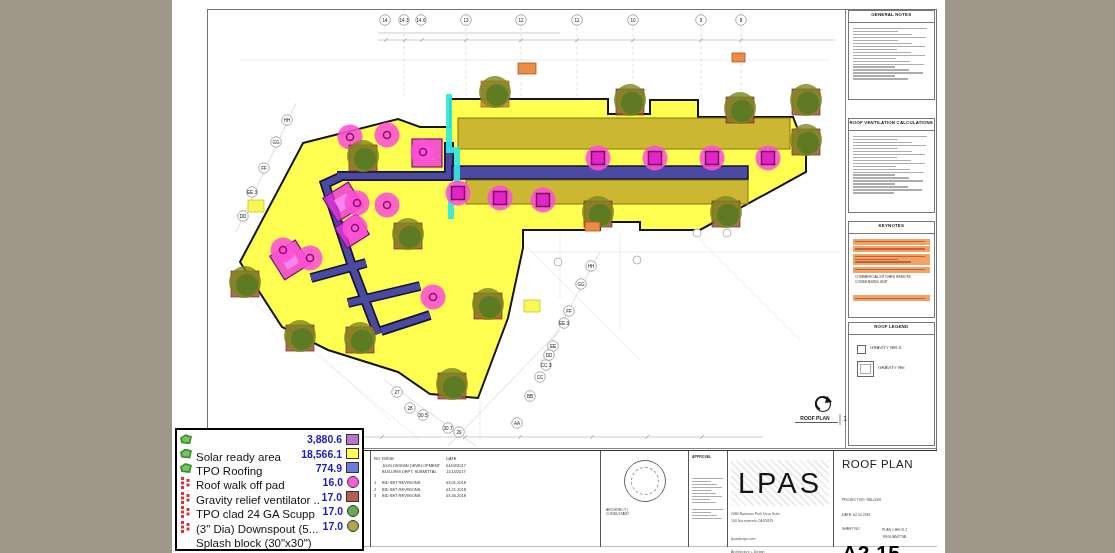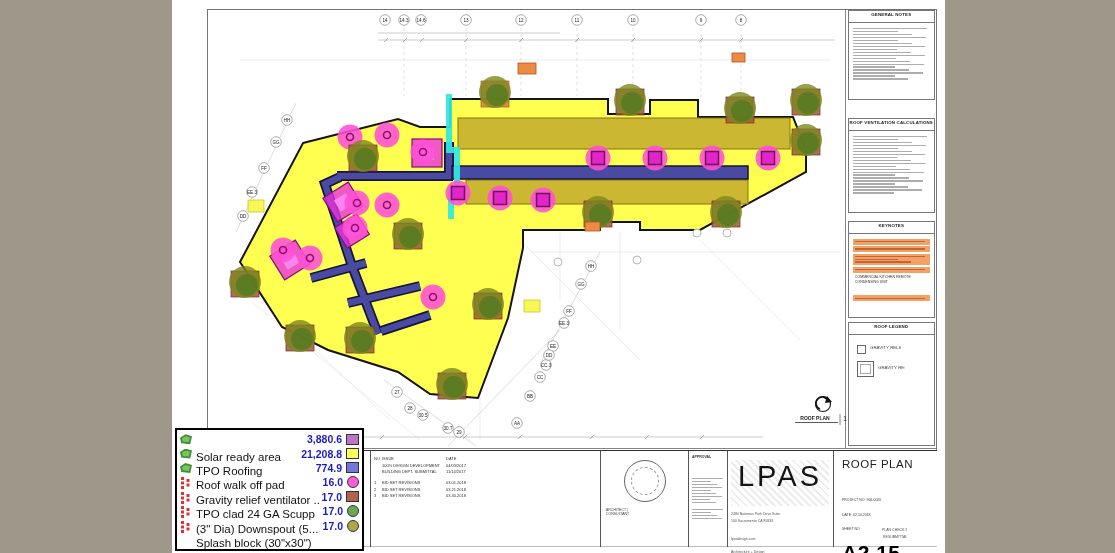--- a/index.html
+++ b/index.html
@@ -39,21 +39,21 @@
   .issue-head,.issue-row{display:flex;font-size:8px;color:#333;line-height:1.6;}
   .issue-wrap{transform:scale(.5);transform-origin:left top;width:196px;}
   .i-no{width:16px;}.i-issue{width:128px;}.i-date{width:50px;}
   .client-name{font-size:12.5px;color:#1c1c1c;line-height:1.1;width:110px;}
   .client-city{margin-top:7px;}
   .client-addr{margin-top:9px;color:#555;line-height:1.9;}
   .stamp-circle{width:40px;height:40px;border:1px solid #666;border-radius:50%;margin:9px auto 0;position:relative;}
   .stamp-circle i{position:absolute;left:6px;top:6px;width:26px;height:26px;border:0.8px dashed #999;border-radius:50%;}
   .stamp-cap{margin:6px 0 0 5px;color:#444;}
   .appr-label{color:#333;font-weight:bold;}
-  .lpas-box{width:98px;height:46px;margin-top:4px;background:repeating-linear-gradient(45deg,#ececec 0 2px,#ffffff 2px 5px);display:flex;justify-content:center;}
+  .lpas-box{width:98px;height:46px;margin-top:4px;background:repeating-linear-gradient(45deg,#ececec 0 2px,#ffffff 2px 5px);display:flex;align-items:center;justify-content:center;}
   .lpas-logo{font-size:29px;font-weight:300;letter-spacing:3px;color:#141414;font-family:"Liberation Sans",sans-serif;}
   .lpas-lines{margin-top:5px;color:#555;line-height:1.8;}
   .info-title{font-size:11.5px;color:#222;letter-spacing:.5px;}
   .info-meta{margin-top:26px;color:#444;line-height:2.1;}
   .sheet-num{font-size:21px;font-weight:bold;color:#000;margin-top:1px;letter-spacing:.5px;}
   .plancheck{position:absolute;right:4px;bottom:5px;text-align:right;color:#555;}
   .bar{display:block;height:1.3px;background:#adadad;margin:1.7px 0;}
 
   
   .panel{position:absolute;left:848px;width:87px;border:0.8px solid #777;background:#fff;z-index:2;box-sizing:border-box;}
@@ -575,21 +575,21 @@
       <span class="lg-label">Solar ready area</span>
       <span class="lg-val">3,880.6</span>
       <span class="lg-swatch" style="background: rgb(187, 116, 200);"></span>
     </div>
     <div class="lg-row">
       <span class="lg-icon icon-area">
           <i></i>
           <b></b>
         </span>
       <span class="lg-label">TPO Roofing</span>
-      <span class="lg-val">21,208.8</span>
+      <span class="lg-val">18,566.1</span>
       <span class="lg-swatch" style="background: rgb(255, 255, 85);"></span>
     </div>
     <div class="lg-row">
       <span class="lg-icon icon-area">
           <i></i>
           <b></b>
         </span>
       <span class="lg-label">Roof walk off pad</span>
       <span class="lg-val">774.9</span>
       <span class="lg-swatch" style="background: rgb(114, 119, 222);"></span>

